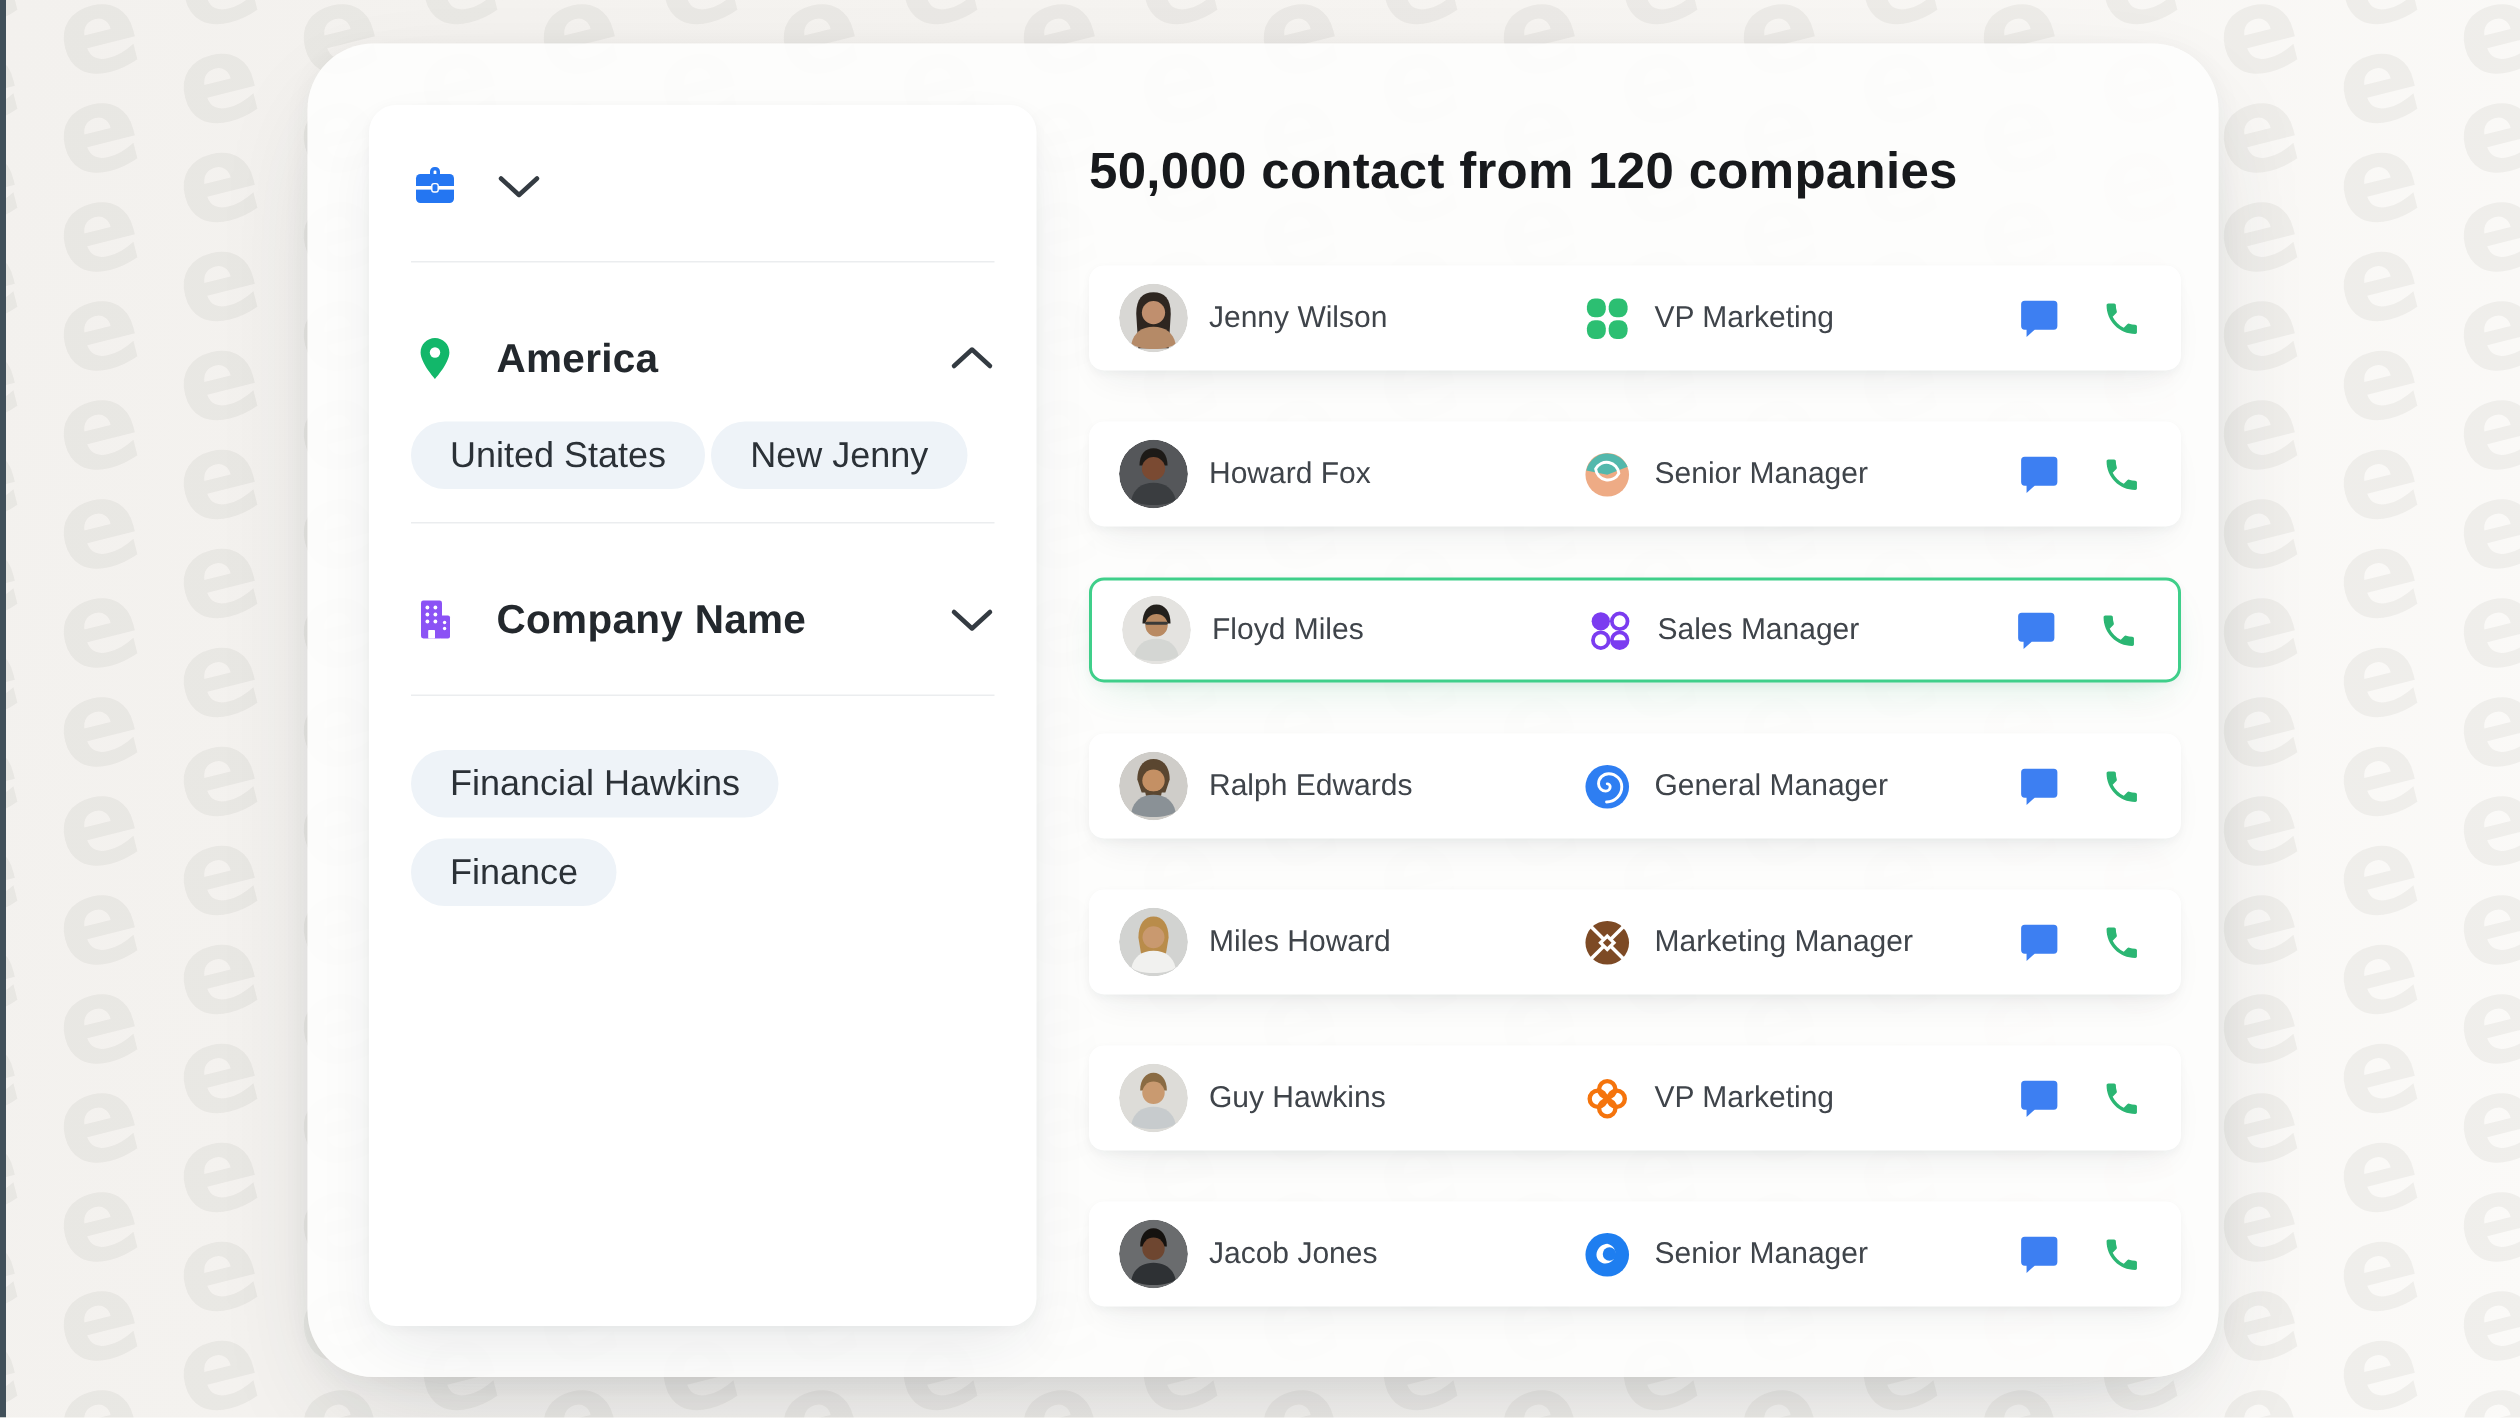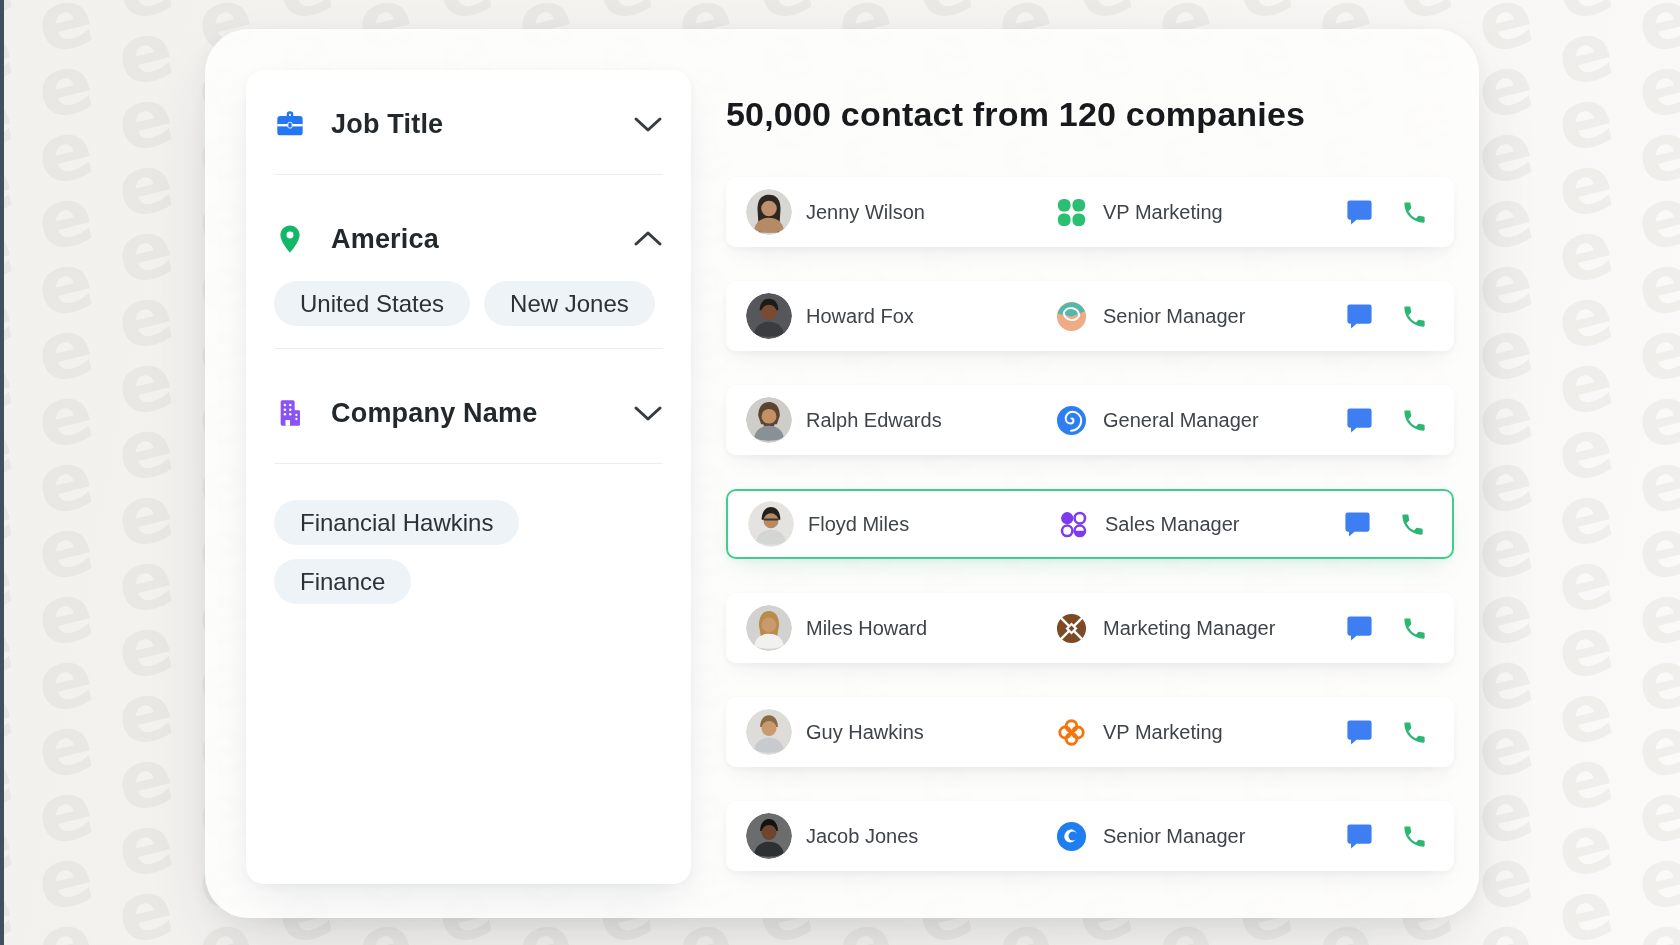--- a/index.html
+++ b/index.html
@@ -31,21 +31,21 @@
     box-shadow:0 18px 44px -10px rgba(30,40,60,0.10), 0 2px 8px rgba(30,40,60,0.04);
     padding:26px 28px 0 28px;
   }
   .sb-header { display:flex; align-items:center; height:56px; cursor:pointer; }
   .sb-ico { width:32px; height:32px; flex:0 0 32px; margin-right:25px; display:flex; align-items:center; justify-content:center; }
   .sb-label { font-size:27px; font-weight:600; color:#23282d; letter-spacing:0.2px; flex:1; }
   .sb-chevron { width:30px; height:18px; flex:0 0 30px; }
   .sb-divider { height:1px; background:#ebedef; margin:22px 0 0 0; }
   .sb-section { margin-top:36px; }
   .sb-section.first { margin-top:0; }
-  .tag-row { display:flex; gap:14px; margin-top:14px; }
+  .tag-row { display:flex; gap:4px; margin-top:14px; }
   .tag {
     display:inline-flex; align-items:center; height:45px; padding:0 26px;
     background:#eef3f8; border-radius:23px; font-size:24px; color:#2b3137;
     white-space:nowrap; cursor:pointer;
   }
   
   #main { position:absolute; left:521px; top:66px; width:728px; }
   #list-title { font-size:34px; font-weight:600; color:#17191c; letter-spacing:0.2px; }
   #rows { margin-top:43px; display:flex; flex-direction:column; gap:34px; }
   .row {
@@ -418,21 +418,20 @@
     <section class="sb-section first">
       <div class="sb-header">
         <span class="sb-ico">
           <svg width="32" height="32" viewBox="0 0 24 24">
             <path fill="#2476f2" d="M9.5 6V4.8A2.3 2.3 0 0 1 11.8 2.5h.4a2.3 2.3 0 0 1 2.3 2.3V6h-1.8V4.8a.5.5 0 0 0-.5-.5h-.4a.5.5 0 0 0-.5.5V6z"></path>
             <rect x="2.5" y="6" width="19" height="14.5" rx="2.2" fill="#2476f2"></rect>
             <rect x="2.5" y="12" width="19" height="1.8" fill="#ffffff"></rect>
             <rect x="10.4" y="10.8" width="3.2" height="4.2" rx="1.1" fill="#2476f2" stroke="#ffffff" stroke-width="0.7"></rect>
           </svg>
         </span>
-        <span class="sb-label">Job Title</span>
         <svg class="sb-chevron" viewBox="0 0 30 18" fill="none">
           <polyline points="3,4 15,15 27,4" stroke="#343b42" stroke-width="3" stroke-linecap="round" stroke-linejoin="round"></polyline>
         </svg>
       </div>
       <div class="sb-divider"></div>
     </section>
 
     <section class="sb-section">
       <div class="sb-header">
         <span class="sb-ico">
@@ -441,21 +440,21 @@
             <circle cx="12" cy="9" r="2.6" fill="#ffffff"></circle>
           </svg>
         </span>
         <span class="sb-label">America</span>
         <svg class="sb-chevron" viewBox="0 0 30 18" fill="none">
           <polyline points="3,14 15,3 27,14" stroke="#343b42" stroke-width="3" stroke-linecap="round" stroke-linejoin="round"></polyline>
         </svg>
       </div>
       <div class="tag-row">
         <span class="tag">United States</span>
-        <span class="tag">New Jones</span>
+        <span class="tag">New Jenny</span>
       </div>
       <div class="sb-divider"></div>
     </section>
 
     <section class="sb-section">
       <div class="sb-header">
         <span class="sb-ico">
           <svg width="32" height="32" viewBox="0 0 24 24">
             <rect x="5" y="2.5" width="10.5" height="19" rx="1.2" fill="#8b52f5"></rect>
             <rect x="14" y="10" width="5.5" height="11.5" rx="1" fill="#8b52f5"></rect>
@@ -559,20 +558,58 @@
               <path fill="#3d7ff2" d="M4 2h16a2 2 0 0 1 2 2v12a2 2 0 0 1-2 2H9.5L5 22v-4H4a2 2 0 0 1-2-2V4a2 2 0 0 1 2-2z"></path>
             </svg>
         </span>
         <span class="act">
           <svg width="27" height="27" viewBox="0 0 24 24">
               <path fill="#2bb673" d="M6.62 10.79a15.1 15.1 0 0 0 6.59 6.59l2.2-2.2c.27-.27.67-.36 1.02-.24 1.12.37 2.33.57 3.57.57.55 0 1 .45 1 1V20c0 .55-.45 1-1 1C10.61 21 3 13.39 3 4c0-.55.45-1 1-1h3.5c.55 0 1 .45 1 1 0 1.25.2 2.45.57 3.57.11.35.03.74-.25 1.02l-2.2 2.2z"></path>
             </svg>
         </span>
       </div>
 
+      <div class="row highlighted">
+        <span class="avatar">
+          <svg width="46" height="46" viewBox="0 0 32 32">
+            <clipPath id="cl3">
+                <circle cx="16" cy="16" r="16"></circle>
+              </clipPath>
+            <g clip-path="url(#cl3)">
+              <circle cx="16" cy="16" r="16" fill="#e4e3e0"></circle>
+              <path d="M9.5 13c0-5.5 2.6-8.8 6.5-8.8s6.5 3.3 6.5 8.8z" fill="#23201c"></path>
+              <circle cx="16" cy="13.8" r="5.2" fill="#b98a62"></circle>
+              <rect x="10.8" y="12.2" width="10.4" height="1.4" rx="0.7" fill="#3a3a38"></rect>
+              <path d="M16 20c-5.6 0-9.2 3-10.2 7.8 3 3.4 17.4 3.4 20.4 0-1-4.8-4.6-7.8-10.2-7.8z" fill="#d4d6d3"></path>
+            </g>
+          </svg>
+        </span>
+        <span class="c-name">Floyd Miles</span>
+        <span class="c-logo">
+          <svg width="31" height="31" viewBox="0 0 32 32">
+            <circle cx="9.5" cy="9.5" r="6.3" fill="#7b3cf0"></circle>
+            <circle cx="22.5" cy="9.5" r="5.4" fill="none" stroke="#7b3cf0" stroke-width="2.6"></circle>
+            <circle cx="9.5" cy="22.5" r="5.4" fill="none" stroke="#7b3cf0" stroke-width="2.6"></circle>
+            <circle cx="22.5" cy="22.5" r="5.4" fill="none" stroke="#7b3cf0" stroke-width="2.6"></circle>
+            <path d="M17.1 22.5a5.4 5.4 0 0 0 10.8 0z" fill="#7b3cf0"></path>
+          </svg>
+        </span>
+        <span class="c-job">Sales Manager</span>
+        <span class="act">
+          <svg width="29" height="29" viewBox="0 0 24 24">
+              <path fill="#3d7ff2" d="M4 2h16a2 2 0 0 1 2 2v12a2 2 0 0 1-2 2H9.5L5 22v-4H4a2 2 0 0 1-2-2V4a2 2 0 0 1 2-2z"></path>
+            </svg>
+        </span>
+        <span class="act">
+          <svg width="27" height="27" viewBox="0 0 24 24">
+              <path fill="#2bb673" d="M6.62 10.79a15.1 15.1 0 0 0 6.59 6.59l2.2-2.2c.27-.27.67-.36 1.02-.24 1.12.37 2.33.57 3.57.57.55 0 1 .45 1 1V20c0 .55-.45 1-1 1C10.61 21 3 13.39 3 4c0-.55.45-1 1-1h3.5c.55 0 1 .45 1 1 0 1.25.2 2.45.57 3.57.11.35.03.74-.25 1.02l-2.2 2.2z"></path>
+            </svg>
+        </span>
+      </div>
+
       <div class="row">
         <span class="avatar">
           <svg width="46" height="46" viewBox="0 0 32 32">
             <clipPath id="cl2">
                 <circle cx="16" cy="16" r="16"></circle>
               </clipPath>
             <g clip-path="url(#cl2)">
               <circle cx="16" cy="16" r="16" fill="#cfcdc9"></circle>
               <path d="M8.5 13c0-6 3-9.5 7.5-9.5s7.5 3.5 7.5 9.5l-2 6h-11z" fill="#5a4630"></path>
               <circle cx="16" cy="13.5" r="5.2" fill="#c49064"></circle>
@@ -594,58 +631,20 @@
               <path fill="#3d7ff2" d="M4 2h16a2 2 0 0 1 2 2v12a2 2 0 0 1-2 2H9.5L5 22v-4H4a2 2 0 0 1-2-2V4a2 2 0 0 1 2-2z"></path>
             </svg>
         </span>
         <span class="act">
           <svg width="27" height="27" viewBox="0 0 24 24">
               <path fill="#2bb673" d="M6.62 10.79a15.1 15.1 0 0 0 6.59 6.59l2.2-2.2c.27-.27.67-.36 1.02-.24 1.12.37 2.33.57 3.57.57.55 0 1 .45 1 1V20c0 .55-.45 1-1 1C10.61 21 3 13.39 3 4c0-.55.45-1 1-1h3.5c.55 0 1 .45 1 1 0 1.25.2 2.45.57 3.57.11.35.03.74-.25 1.02l-2.2 2.2z"></path>
             </svg>
         </span>
       </div>
 
-      <div class="row highlighted">
-        <span class="avatar">
-          <svg width="46" height="46" viewBox="0 0 32 32">
-            <clipPath id="cl3">
-                <circle cx="16" cy="16" r="16"></circle>
-              </clipPath>
-            <g clip-path="url(#cl3)">
-              <circle cx="16" cy="16" r="16" fill="#e4e3e0"></circle>
-              <path d="M9.5 13c0-5.5 2.6-8.8 6.5-8.8s6.5 3.3 6.5 8.8z" fill="#23201c"></path>
-              <circle cx="16" cy="13.8" r="5.2" fill="#b98a62"></circle>
-              <rect x="10.8" y="12.2" width="10.4" height="1.4" rx="0.7" fill="#3a3a38"></rect>
-              <path d="M16 20c-5.6 0-9.2 3-10.2 7.8 3 3.4 17.4 3.4 20.4 0-1-4.8-4.6-7.8-10.2-7.8z" fill="#d4d6d3"></path>
-            </g>
-          </svg>
-        </span>
-        <span class="c-name">Floyd Miles</span>
-        <span class="c-logo">
-          <svg width="31" height="31" viewBox="0 0 32 32">
-            <circle cx="9.5" cy="9.5" r="6.3" fill="#7b3cf0"></circle>
-            <circle cx="22.5" cy="9.5" r="5.4" fill="none" stroke="#7b3cf0" stroke-width="2.6"></circle>
-            <circle cx="9.5" cy="22.5" r="5.4" fill="none" stroke="#7b3cf0" stroke-width="2.6"></circle>
-            <circle cx="22.5" cy="22.5" r="5.4" fill="none" stroke="#7b3cf0" stroke-width="2.6"></circle>
-            <path d="M17.1 22.5a5.4 5.4 0 0 0 10.8 0z" fill="#7b3cf0"></path>
-          </svg>
-        </span>
-        <span class="c-job">Sales Manager</span>
-        <span class="act">
-          <svg width="29" height="29" viewBox="0 0 24 24">
-              <path fill="#3d7ff2" d="M4 2h16a2 2 0 0 1 2 2v12a2 2 0 0 1-2 2H9.5L5 22v-4H4a2 2 0 0 1-2-2V4a2 2 0 0 1 2-2z"></path>
-            </svg>
-        </span>
-        <span class="act">
-          <svg width="27" height="27" viewBox="0 0 24 24">
-              <path fill="#2bb673" d="M6.62 10.79a15.1 15.1 0 0 0 6.59 6.59l2.2-2.2c.27-.27.67-.36 1.02-.24 1.12.37 2.33.57 3.57.57.55 0 1 .45 1 1V20c0 .55-.45 1-1 1C10.61 21 3 13.39 3 4c0-.55.45-1 1-1h3.5c.55 0 1 .45 1 1 0 1.25.2 2.45.57 3.57.11.35.03.74-.25 1.02l-2.2 2.2z"></path>
-            </svg>
-        </span>
-      </div>
-
       <div class="row">
         <span class="avatar">
           <svg width="46" height="46" viewBox="0 0 32 32">
             <clipPath id="cl4">
                 <circle cx="16" cy="16" r="16"></circle>
               </clipPath>
             <g clip-path="url(#cl4)">
               <circle cx="16" cy="16" r="16" fill="#d2d3d1"></circle>
               <path d="M9 14c0-6.5 3-9.8 7-9.8s7 3.3 7 9.8l-1.5 9h-11z" fill="#b98c4a"></path>
               <circle cx="16" cy="13.8" r="5.1" fill="#c9996f"></circle>

